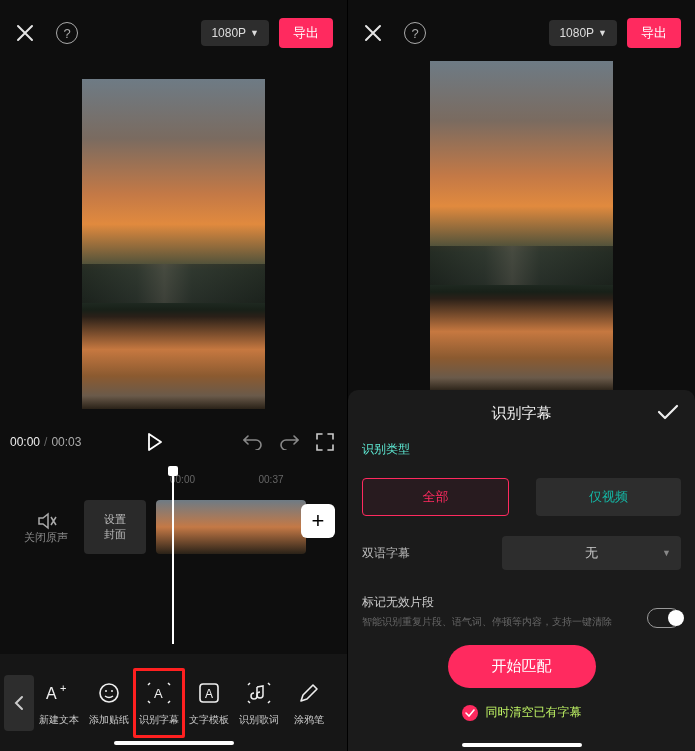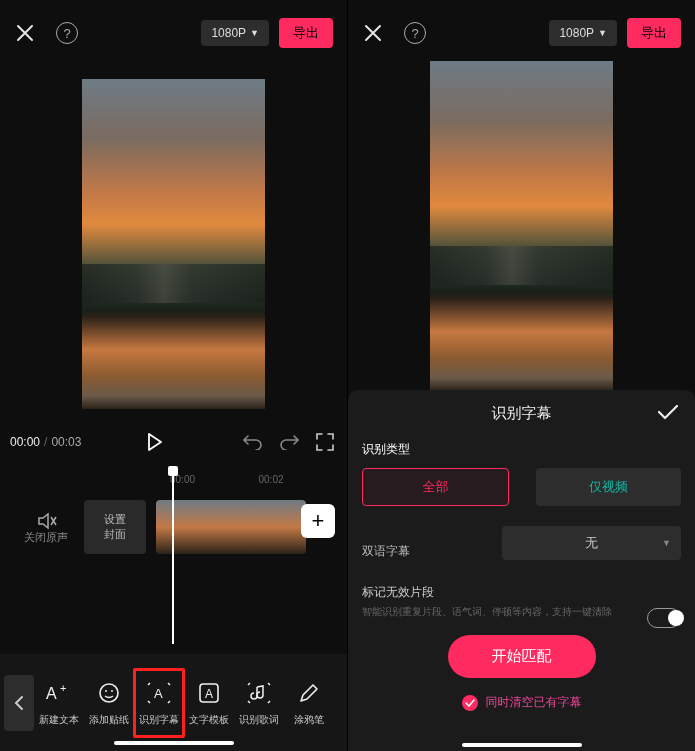--- a/index.html
+++ b/index.html
@@ -50,21 +50,21 @@
   font-size: 12px;
   padding: 6px 10px;
   border-radius: 4px;
   margin-right: 10px;
   display: flex; align-items: center;
   cursor: pointer;
 }
 .res-btn .tri { margin-left: 4px; font-size: 9px; }
 .export-btn {
   background: #ff2a5f;
-  color: #000000;
+  color: #ffffff;
   font-size: 13px;
   padding: 6px 14px;
   border-radius: 4px;
   cursor: pointer;
 }
 
 
 .preview-wrap {
   height: 356px;
   display: flex;
@@ -243,22 +243,22 @@
   margin-bottom: 18px;
 }
 .sheet-check {
   position: absolute;
   top: 14px; right: 16px;
   color: #eee;
   cursor: pointer;
 }
 .sec-label {
   font-size: 12px;
-  color: #ffffff;
-  margin-bottom: 10px;
+  color: #5eead4;
+  margin-bottom: 20px;
 }
 .seg-row {
   display: flex;
   gap: 27px;
   margin-bottom: 20px;
 }
 .seg {
   flex: 1;
   height: 38px;
   border-radius: 4px;
@@ -270,21 +270,21 @@
   border: 1.5px solid #ff2a5f;
   color: #ff2a5f;
   background: rgba(255,42,95,0.06);
 }
 .seg.idle {
   background: #2d2d2d;
   color: #14b8a6;
 }
 .drop-row {
   display: flex;
-  align-items: flex-end;
+  align-items: center;
   margin-bottom: 24px;
 }
 .drop-row .dlabel { font-size: 12px; color: #bbb; width: 60px; }
 .drop-row .dselect {
   flex: 1;
   height: 34px;
   background: #2d2d2d;
   border-radius: 4px;
   display: flex; align-items: center; justify-content: center;
   font-size: 13px; color: #ccc;
@@ -328,21 +328,21 @@
   display: block;
   margin: 0 auto 16px;
   cursor: pointer;
   width: fit-content;
 }
 .clear-row {
   display: flex;
   align-items: center;
   justify-content: center;
   font-size: 12px;
-  color: #ec4899;
+  color: #bef264;
   cursor: pointer;
 }
 .clear-row .check-circ {
   width: 16px; height: 16px;
   border-radius: 50%;
   background: #ff2a5f;
   display: flex; align-items: center; justify-content: center;
   margin-right: 8px;
   font-size: 10px;
 }
@@ -404,21 +404,21 @@
     <div class="t-icon">
       <svg width="18" height="18" viewBox="0 0 18 18">
           <path d="M1 6 V1 H6 M12 1 H17 V6 M17 12 V17 H12 M6 17 H1 V12" fill="none" stroke="#ccc" stroke-width="1.6" stroke-linecap="round"></path>
         </svg>
     </div>
   </div>
 
   <div class="timeline-wrap">
     <div class="ruler">
       <span>00:00</span>
-      <span>00:02</span>
+      <span>00:37</span>
     </div>
     <div class="playhead"></div>
     <div class="track-row">
       <div class="mute-col">
         <div class="speaker-ico">
           <svg width="22" height="22" viewBox="0 0 22 22">
               <path d="M3 8 H7 L12 4 V18 L7 14 H3 Z" fill="none" stroke="#aaa" stroke-width="1.5"></path>
               <path d="M15 7 L20 15 M20 7 L15 15" stroke="#aaa" stroke-width="1.5"></path>
             </svg>
         </div>

